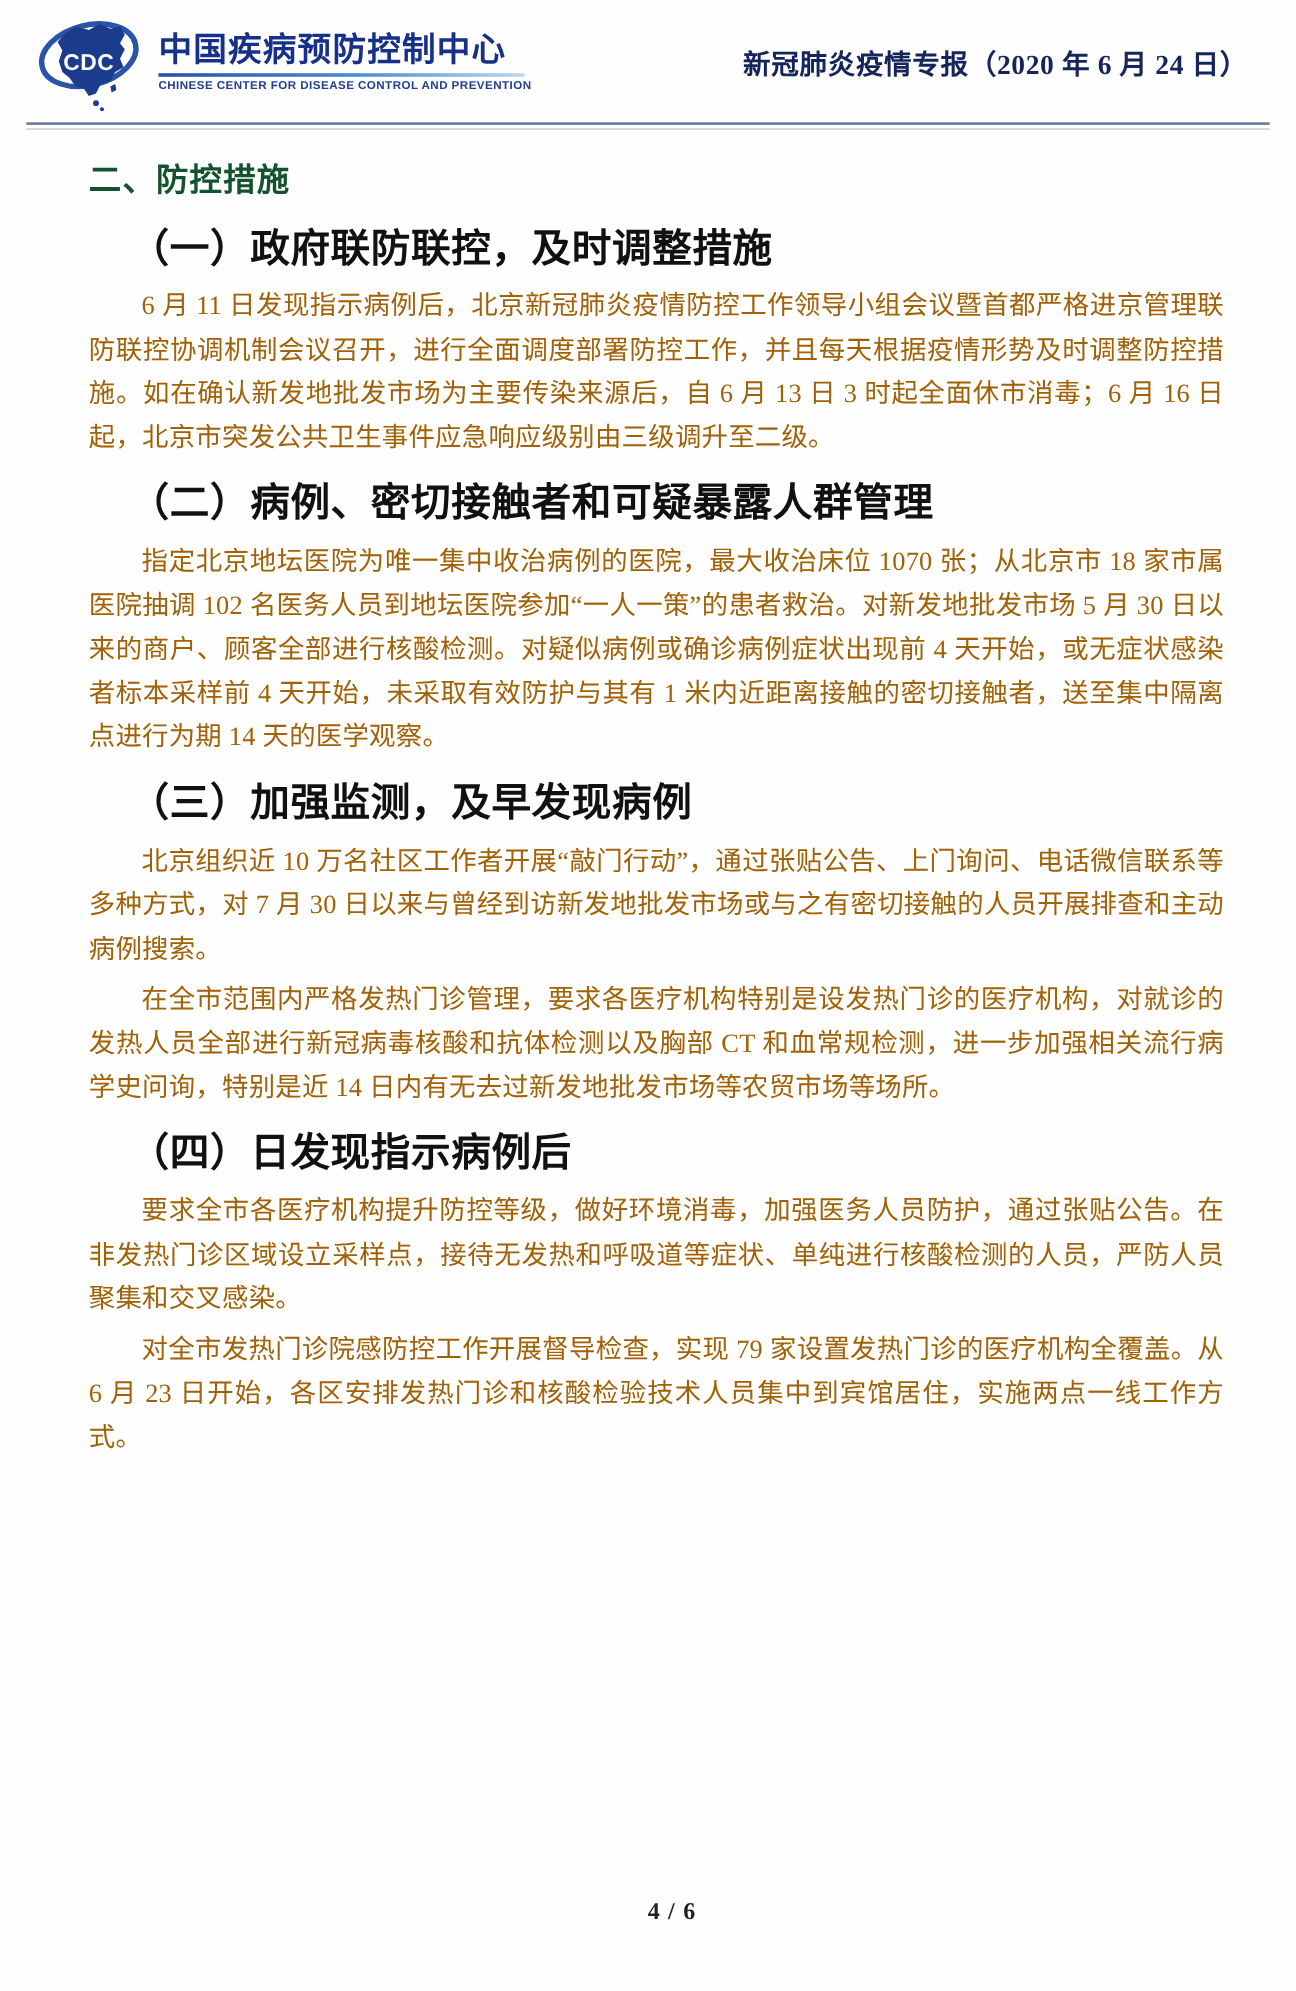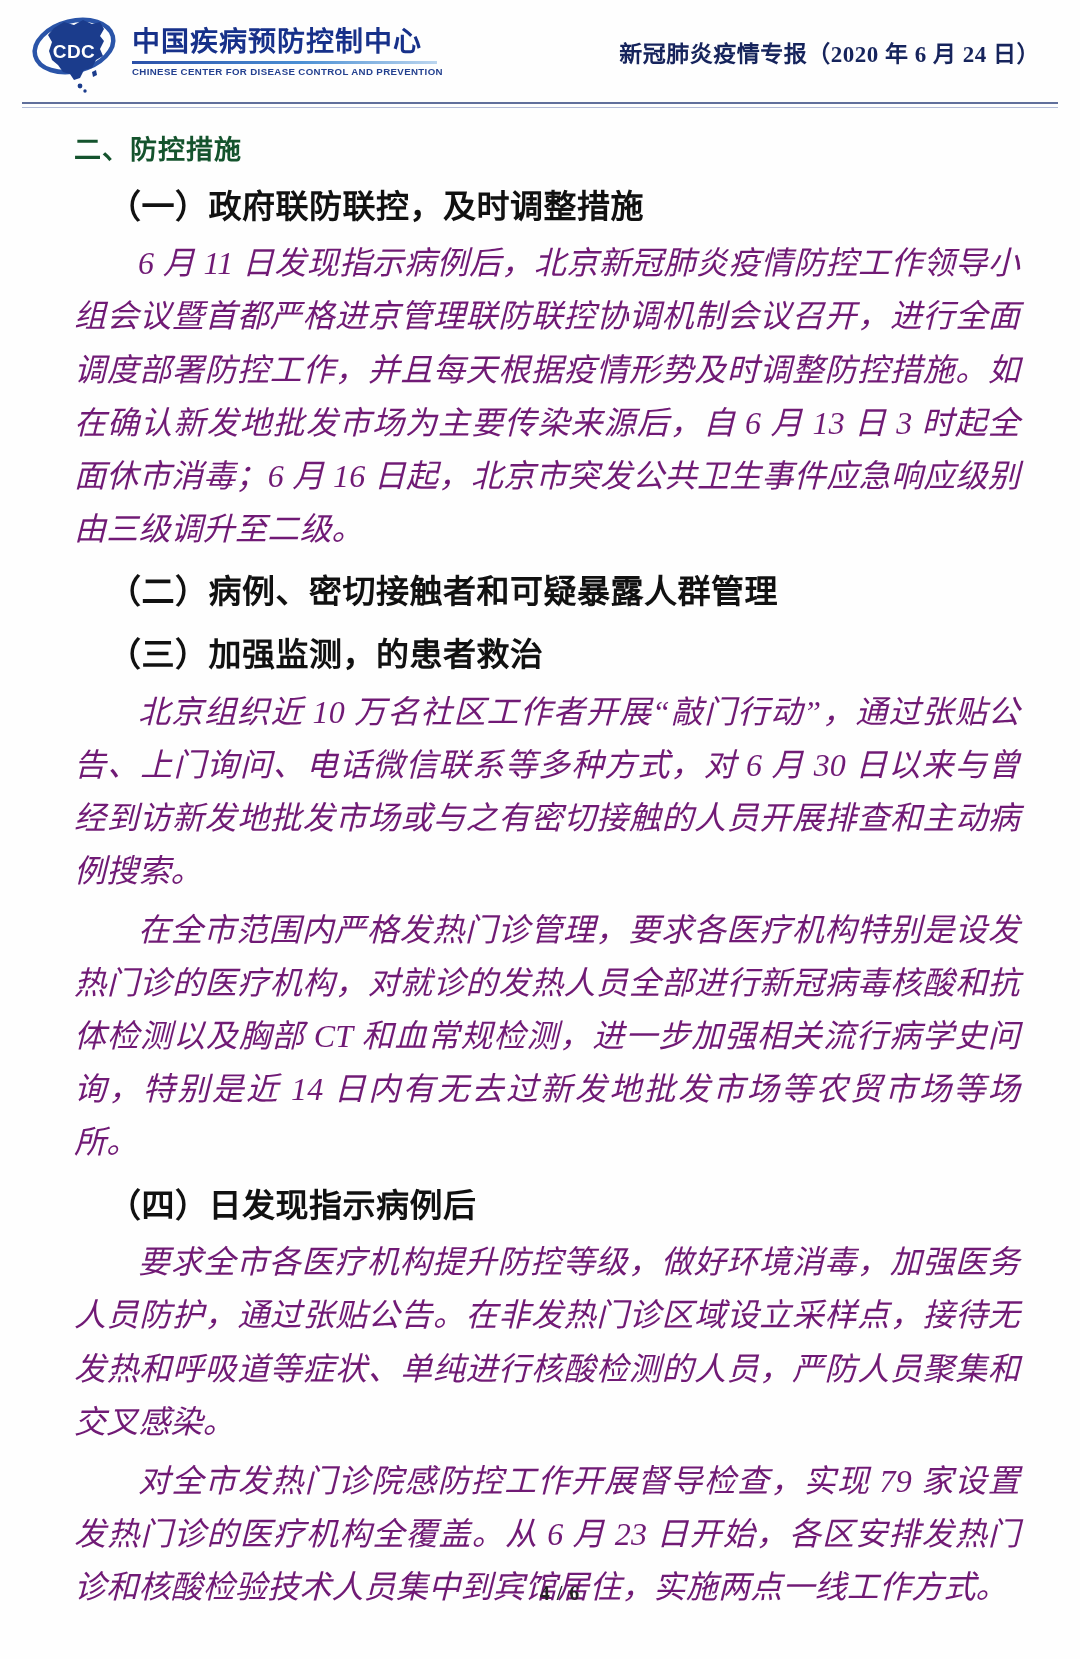--- a/index.html
+++ b/index.html
@@ -125,29 +125,28 @@
     font-size: 33px;
     font-weight: 700;
     margin: 10px 0 2px 0;
     padding: 0 0 0 34px;
     letter-spacing: 0.5px;
     color: #111;
     line-height: 1.6;
   }
 
   p.para {
-    font-size: 32px;
+    font-size: 22px;
     line-height: 1.66;
     margin: 4px 0 6px 0;
     text-indent: 2em;
     text-align: justify;
     text-justify: inter-ideograph;
     letter-spacing: 0.2px;
-    color: #701a75;
-    font-style: italic;
+    color: #a16207;
   }
 
   
   .footer {
     position: absolute;
     left: 0;
     right: 0;
     bottom: 54px;
     text-align: center;
     font-family: "Liberation Serif", "DejaVu Serif", serif;
@@ -196,23 +195,24 @@
   </div>
 
   <div class="content">
 
     <h2 class="section-title">二、防控措施</h2>
 
     <h3 class="subsection-title">（一）政府联防联控，及时调整措施</h3>
     <p class="para">6 月 11 日发现指示病例后，北京新冠肺炎疫情防控工作领导小组会议暨首都严格进京管理联防联控协调机制会议召开，进行全面调度部署防控工作，并且每天根据疫情形势及时调整防控措施。如在确认新发地批发市场为主要传染来源后，自 6 月 13 日 3 时起全面休市消毒；6 月 16 日起，北京市突发公共卫生事件应急响应级别由三级调升至二级。</p>
 
     <h3 class="subsection-title">（二）病例、密切接触者和可疑暴露人群管理</h3>
-
-    <h3 class="subsection-title">（三）加强监测，的患者救治</h3>
-    <p class="para">北京组织近 10 万名社区工作者开展“敲门行动”，通过张贴公告、上门询问、电话微信联系等多种方式，对 6 月 30 日以来与曾经到访新发地批发市场或与之有密切接触的人员开展排查和主动病例搜索。</p>
+    <p class="para">指定北京地坛医院为唯一集中收治病例的医院，最大收治床位 1070 张；从北京市 18 家市属医院抽调 102 名医务人员到地坛医院参加“一人一策”的患者救治。对新发地批发市场 5 月 30 日以来的商户、顾客全部进行核酸检测。对疑似病例或确诊病例症状出现前 4 天开始，或无症状感染者标本采样前 4 天开始，未采取有效防护与其有 1 米内近距离接触的密切接触者，送至集中隔离点进行为期 14 天的医学观察。</p>
+
+    <h3 class="subsection-title">（三）加强监测，及早发现病例</h3>
+    <p class="para">北京组织近 10 万名社区工作者开展“敲门行动”，通过张贴公告、上门询问、电话微信联系等多种方式，对 7 月 30 日以来与曾经到访新发地批发市场或与之有密切接触的人员开展排查和主动病例搜索。</p>
     <p class="para">在全市范围内严格发热门诊管理，要求各医疗机构特别是设发热门诊的医疗机构，对就诊的发热人员全部进行新冠病毒核酸和抗体检测以及胸部 CT 和血常规检测，进一步加强相关流行病学史问询，特别是近 14 日内有无去过新发地批发市场等农贸市场等场所。</p>
 
     <h3 class="subsection-title">（四）日发现指示病例后</h3>
     <p class="para">要求全市各医疗机构提升防控等级，做好环境消毒，加强医务人员防护，通过张贴公告。在非发热门诊区域设立采样点，接待无发热和呼吸道等症状、单纯进行核酸检测的人员，严防人员聚集和交叉感染。</p>
     <p class="para">对全市发热门诊院感防控工作开展督导检查，实现 79 家设置发热门诊的医疗机构全覆盖。从 6 月 23 日开始，各区安排发热门诊和核酸检验技术人员集中到宾馆居住，实施两点一线工作方式。</p>
 
   </div>
 
   <div class="footer">4 / 6</div>
 

